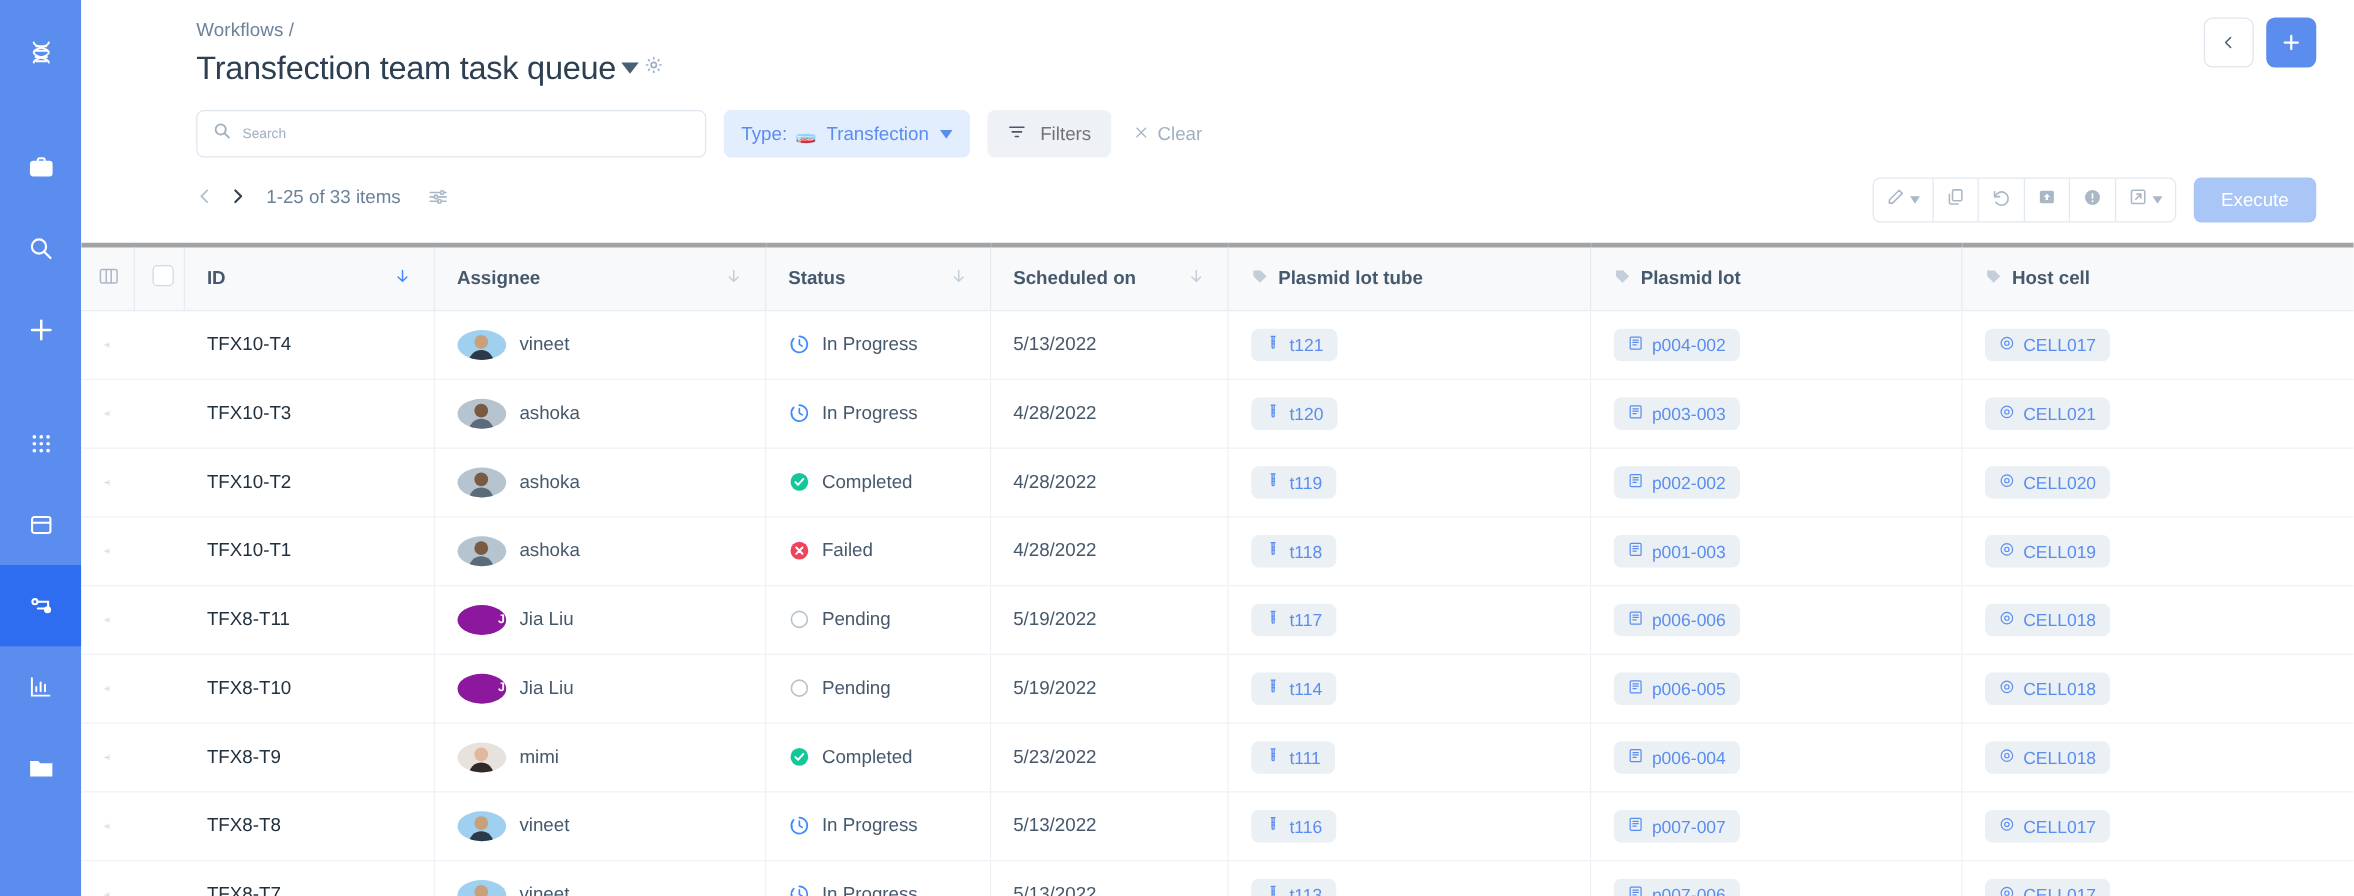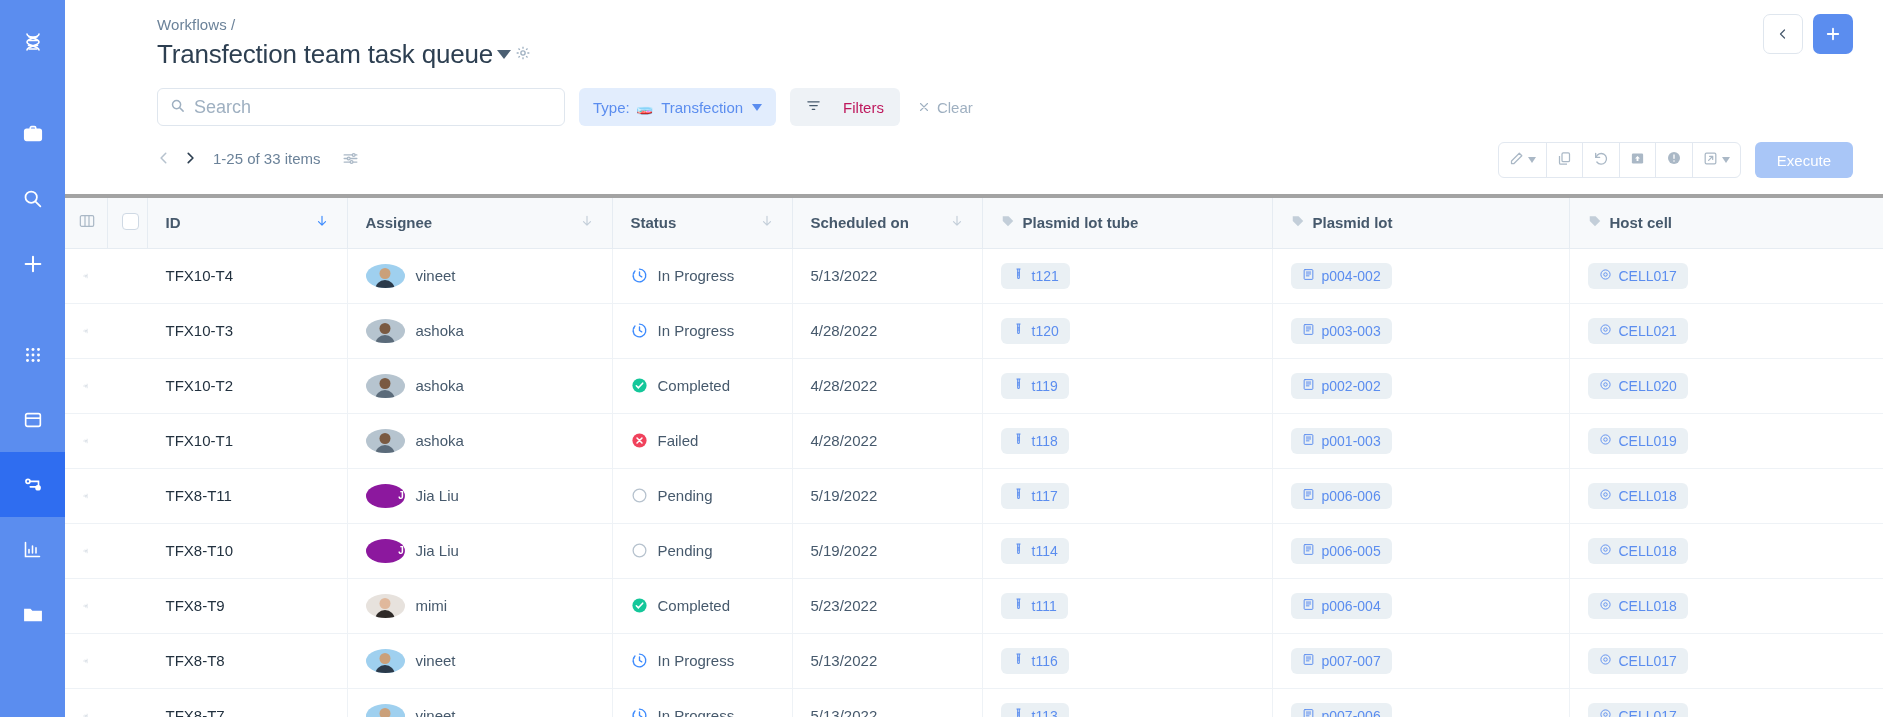--- a/index.html
+++ b/index.html
@@ -68,39 +68,39 @@
     padding: 18px 30px 0 92px;
   }
   .search-box {
     width: 408px; height: 38px;
     border: 1px solid #dfe6ee; border-radius: 6px;
     display: flex; align-items: center; gap: 9px;
     padding: 0 12px; background: #fff;
   }
   .search-box input {
     border: none; outline: none; background: transparent;
-    font-size: 18px; font-family: inherit; color: #2d3f51; flex: 1;
+    font-size: 11px; font-family: inherit; color: #2d3f51; flex: 1;
   }
   .search-box input::placeholder { color: #9fb0c1; }
 
   .chip-filter {
     height: 38px; background: #e2edfd; border-radius: 6px;
     display: flex; align-items: center; gap: 7px;
     padding: 0 14px; color: #5b8def; font-size: 15px; cursor: pointer;
   }
   .chip-filter .type-emoji { font-size: 14px; line-height: 1; }
   .chip-caret {
     width: 0; height: 0;
     border-left: 5px solid transparent; border-right: 5px solid transparent;
     border-top: 7px solid #5b8def; margin-left: 2px;
   }
   .btn-filters {
     height: 38px; background: #eef2f6; border-radius: 6px;
-    display: flex; align-items: center; gap: 22px;
-    padding: 0 16px; font-size: 15px; color: #be185d; cursor: pointer;
+    display: flex; align-items: center; gap: 11px;
+    padding: 0 16px; font-size: 15px; color: #737373; cursor: pointer;
   }
   .btn-clear {
     display: flex; align-items: center; gap: 7px;
     font-size: 15px; color: #9fb0c1; cursor: pointer; margin-left: 4px; justify-content: space-between;
   }
 
   
   .pagerow {
     display: flex; align-items: center;
     padding: 16px 30px 0 92px;

